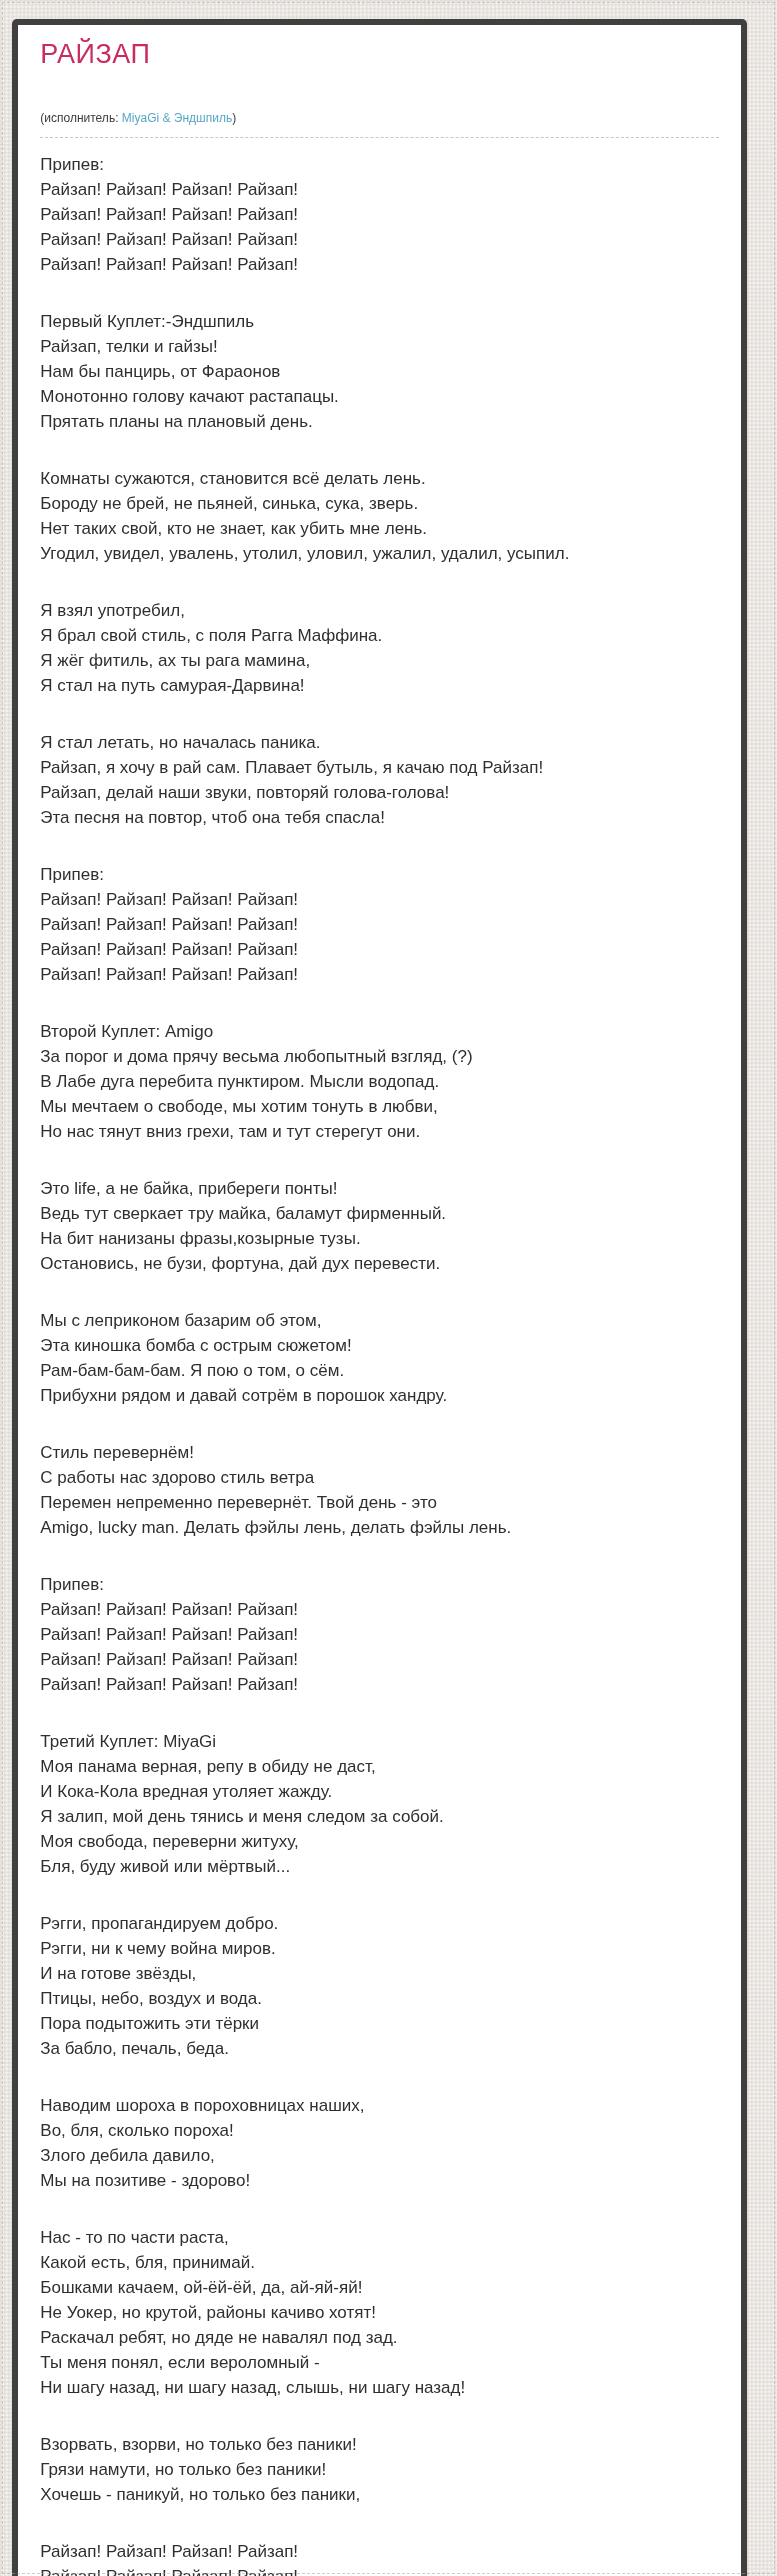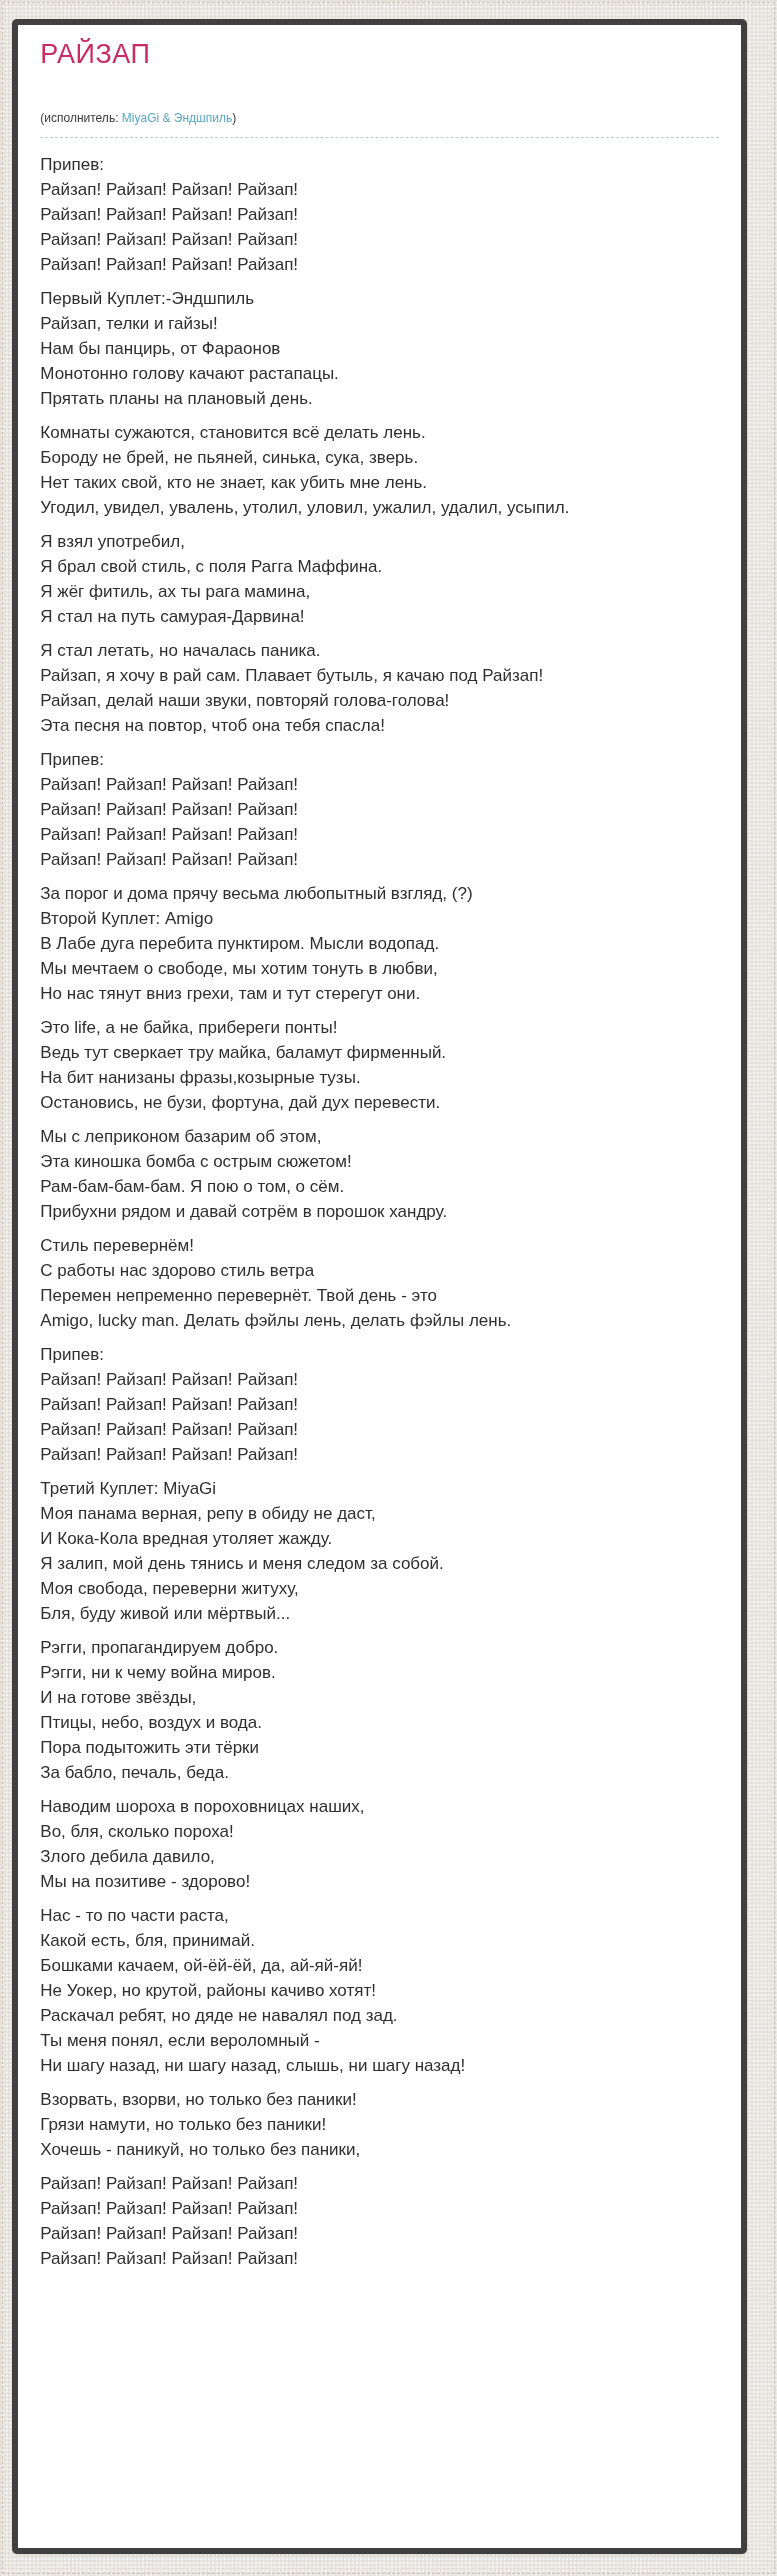--- a/index.html
+++ b/index.html
@@ -57,21 +57,21 @@
     color: #57a7c3;
     text-decoration: none;
     cursor: pointer;
   }
   .lyrics {
     margin-top: 13.6px;
     font-size: 17px;
     line-height: 25px;
     color: #2f2f2f;
   }
-  .stanza { margin-top: 9px; }
+  .stanza { margin-top: 32px; }
   .stanza:first-child { margin-top: 0; }
   .line { white-space: pre-wrap; }
 </style>
 </head>
 <body>
 
 <div class="page-edge"></div>
 
 <div class="card">
   <div class="song-header">
@@ -113,22 +113,22 @@
         <div class="line">Эта песня на повтор, чтоб она тебя спасла!</div>
       </div>
       <div class="stanza">
         <div class="line">Припев:</div>
         <div class="line">Райзап! Райзап! Райзап! Райзап!</div>
         <div class="line">Райзап! Райзап! Райзап! Райзап!</div>
         <div class="line">Райзап! Райзап! Райзап! Райзап!</div>
         <div class="line">Райзап! Райзап! Райзап! Райзап!</div>
       </div>
       <div class="stanza">
+        <div class="line">Второй Куплет: Amigo</div>
         <div class="line">За порог и дома прячу весьма любопытный взгляд, (?)</div>
-        <div class="line">Второй Куплет: Amigo</div>
         <div class="line">В Лабе дуга перебита пунктиром. Мысли водопад.</div>
         <div class="line">Мы мечтаем о свободе, мы хотим тонуть в любви,</div>
         <div class="line">Но нас тянут вниз грехи, там и тут стерегут они.</div>
       </div>
       <div class="stanza">
         <div class="line">Это life, а не байка, прибереги понты!</div>
         <div class="line">Ведь тут сверкает тру майка, баламут фирменный.</div>
         <div class="line">На бит нанизаны фразы,козырные тузы.</div>
         <div class="line">Остановись, не бузи, фортуна, дай дух перевести.</div>
       </div>

